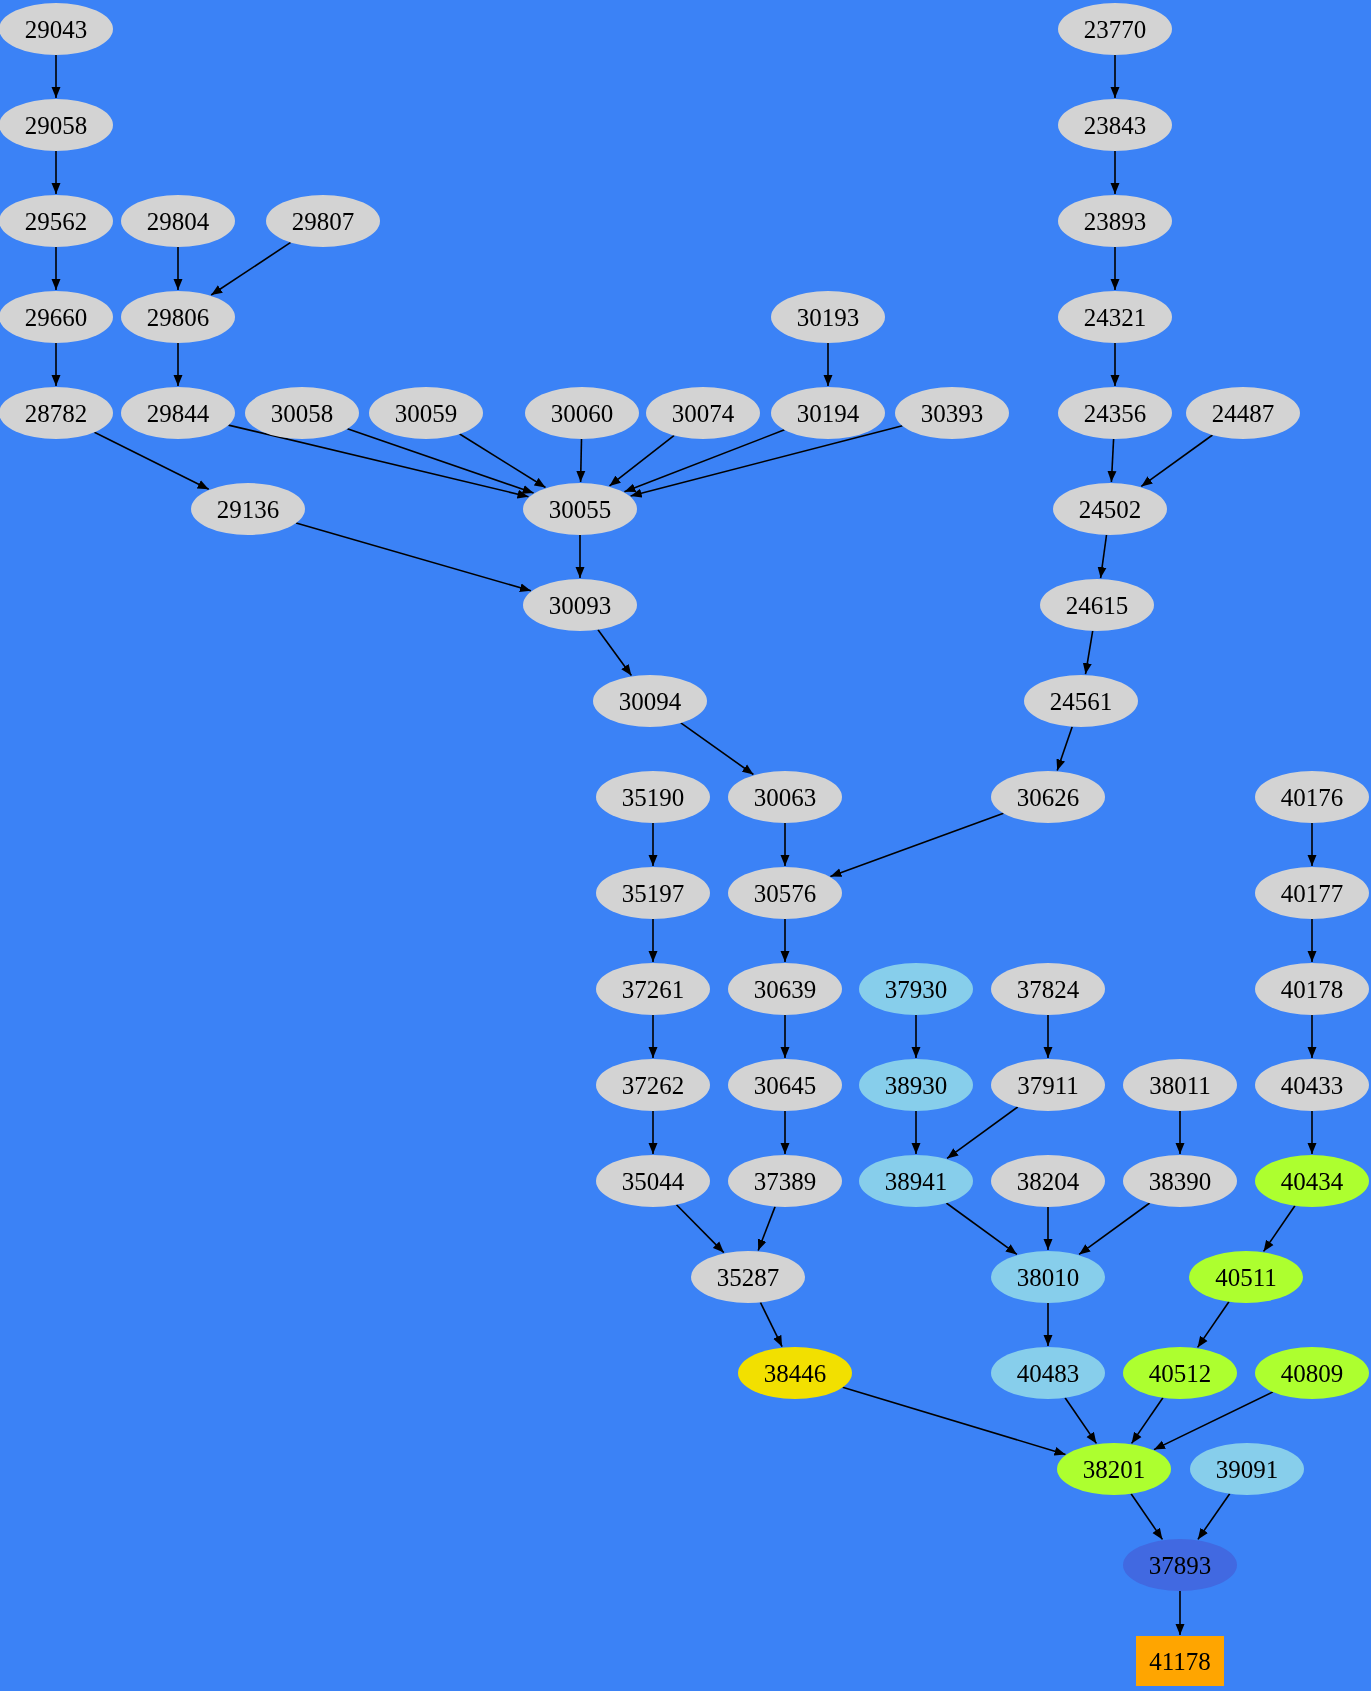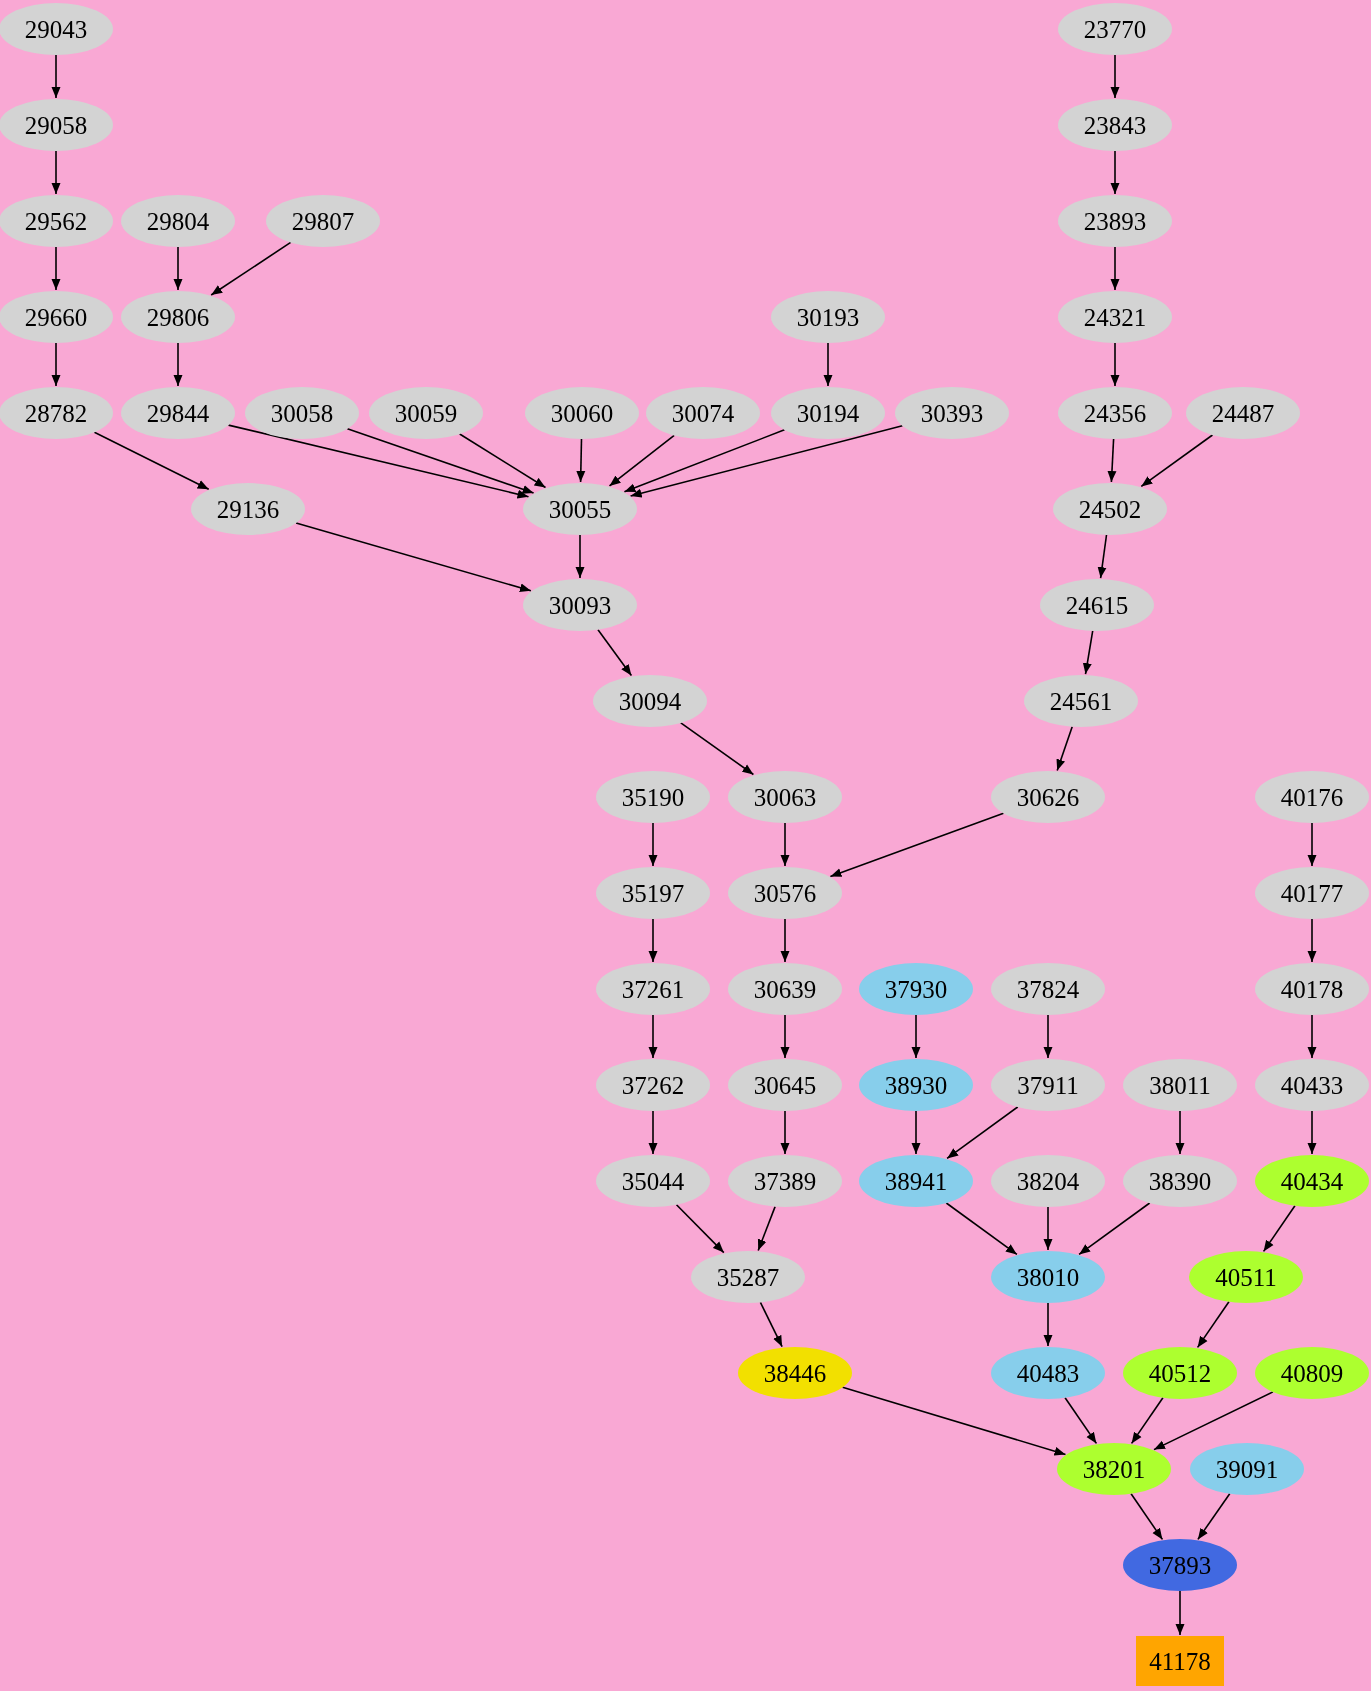--- a/index.html
+++ b/index.html
@@ -1,16 +1,16 @@
 <!DOCTYPE html>
 <html><head>
 <meta charset="utf-8">
 <style>
   html, body { margin: 0; padding: 0; background: #ffffff; }
-  .page { width: 1371px; height: 1691px; position: relative; background: #f9a8d4; }
+  .page { width: 1371px; height: 1691px; position: relative; background: #3b82f6; }
   svg { display: block; }
   text.node-label {
     font-family: "Liberation Serif", "DejaVu Serif", serif;
     font-size: 25px;
     fill: #000000;
   }
 </style>
 </head>
 <body>
 

